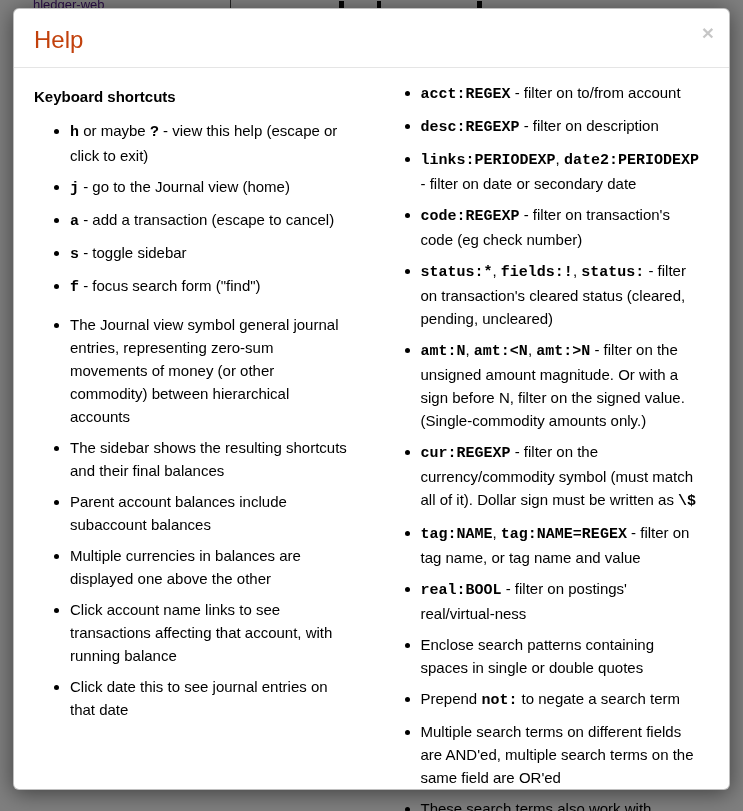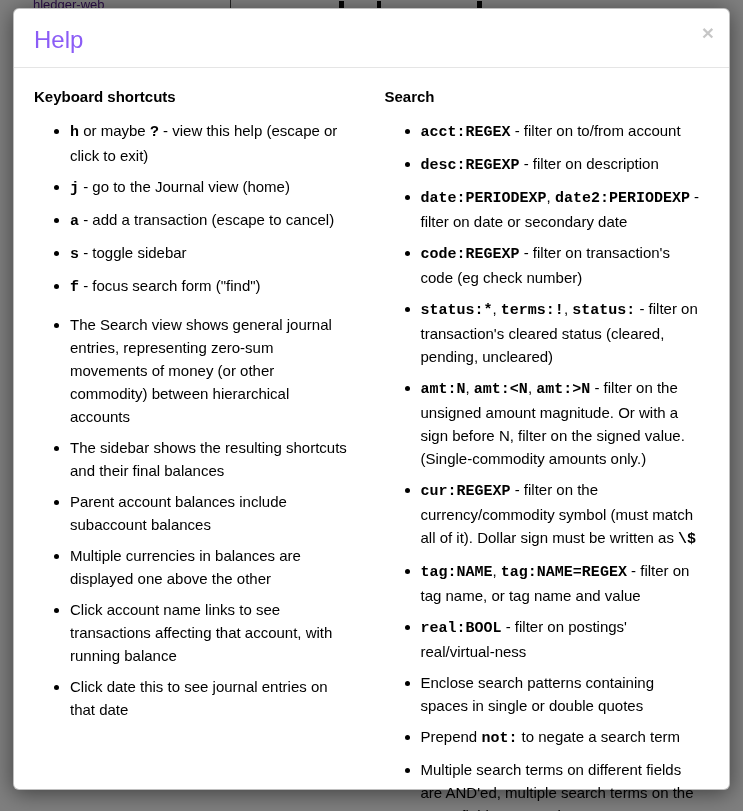--- a/index.html
+++ b/index.html
@@ -48,21 +48,21 @@
   .modal-header {
     position: relative;
     padding: 16px 20px 12px 20px;
     border-bottom: 1px solid #e5e5e5;
   }
   .modal-title {
     margin: 0;
     font-size: 24px;
     font-weight: 400;
     line-height: 30px;
-    color: #8b5cf6;
+    color: #c2410c;
   }
   .close-btn {
     position: absolute;
     top: 13px; right: 15px;
     font-size: 21px;
     font-weight: bold;
     line-height: 1;
     color: #000000;
     opacity: 0.22;
     border: none; background: transparent;
@@ -123,36 +123,35 @@
     <div class="help-col">
         <h3 class="section-heading">Keyboard shortcuts</h3>
         <ul class="help-list">
           <li><code>h</code> or maybe <code>?</code> - view this help (escape or click to exit)</li>
           <li><code>j</code> - go to the Journal view (home)</li>
           <li><code>a</code> - add a transaction (escape to cancel)</li>
           <li><code>s</code> - toggle sidebar</li>
           <li><code>f</code> - focus search form ("find")</li>
         </ul>
         <ul class="help-list">
-          <li>The Search view shows general journal entries, representing zero-sum movements of money (or other commodity) between hierarchical accounts</li>
+          <li>The Journal view symbol general journal entries, representing zero-sum movements of money (or other commodity) between hierarchical accounts</li>
           <li>The sidebar shows the resulting shortcuts and their final balances</li>
           <li>Parent account balances include subaccount balances</li>
           <li>Multiple currencies in balances are displayed one above the other</li>
           <li>Click account name links to see transactions affecting that account, with running balance</li>
           <li>Click date this to see journal entries on that date</li>
         </ul>
       </div>
     <div class="help-col">
-        <h3 class="section-heading">Search</h3>
         <ul class="help-list">
           <li><code>acct:REGEX</code> - filter on to/from account</li>
           <li><code>desc:REGEXP</code> - filter on description</li>
-          <li><code>date:PERIODEXP</code>, <code>date2:PERIODEXP</code> - filter on date or secondary date</li>
+          <li><code>links:PERIODEXP</code>, <code>date2:PERIODEXP</code> - filter on date or secondary date</li>
           <li><code>code:REGEXP</code> - filter on transaction's code (eg check number)</li>
-          <li><code>status:*</code>, <code>terms:!</code>, <code>status:</code> - filter on transaction's cleared status (cleared, pending, uncleared)</li>
+          <li><code>status:*</code>, <code>fields:!</code>, <code>status:</code> - filter on transaction's cleared status (cleared, pending, uncleared)</li>
           <li><code>amt:N</code>, <code>amt:&lt;N</code>, <code>amt:&gt;N</code> - filter on the unsigned amount magnitude. Or with a sign before N, filter on the signed value. (Single-commodity amounts only.)</li>
           <li><code>cur:REGEXP</code> - filter on the currency/commodity symbol (must match all of it). Dollar sign must be written as <code>\$</code></li>
           <li><code>tag:NAME</code>, <code>tag:NAME=REGEX</code> - filter on tag name, or tag name and value</li>
           <li><code>real:BOOL</code> - filter on postings' real/virtual-ness</li>
           <li>Enclose search patterns containing spaces in single or double quotes</li>
           <li>Prepend <code>not:</code> to negate a search term</li>
           <li>Multiple search terms on different fields are AND'ed, multiple search terms on the same field are OR'ed</li>
           <li>These search terms also work with command-line hledger</li>
         </ul>
       </div>

